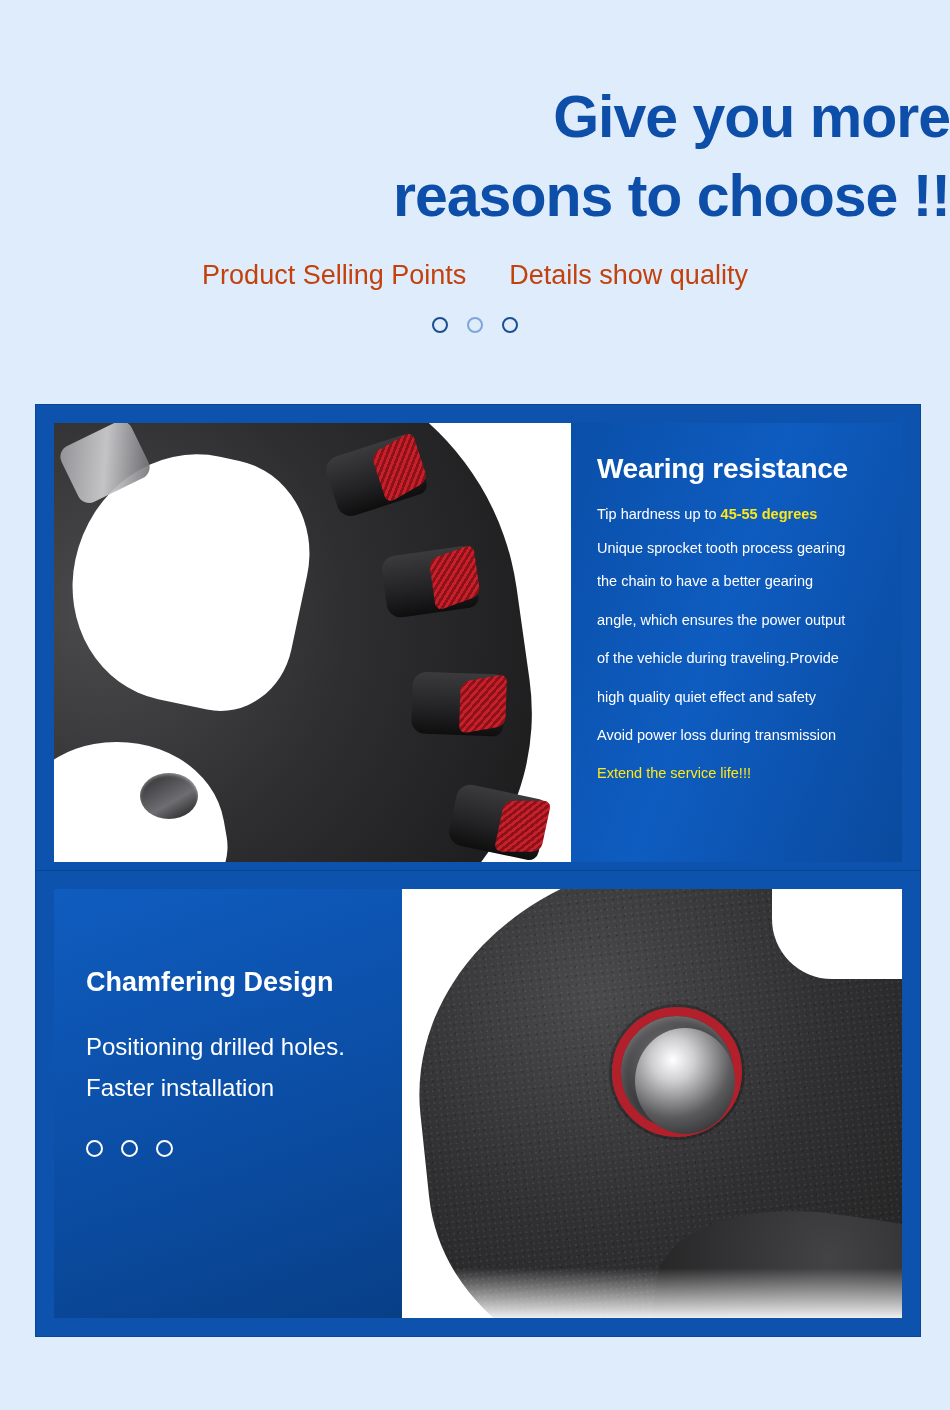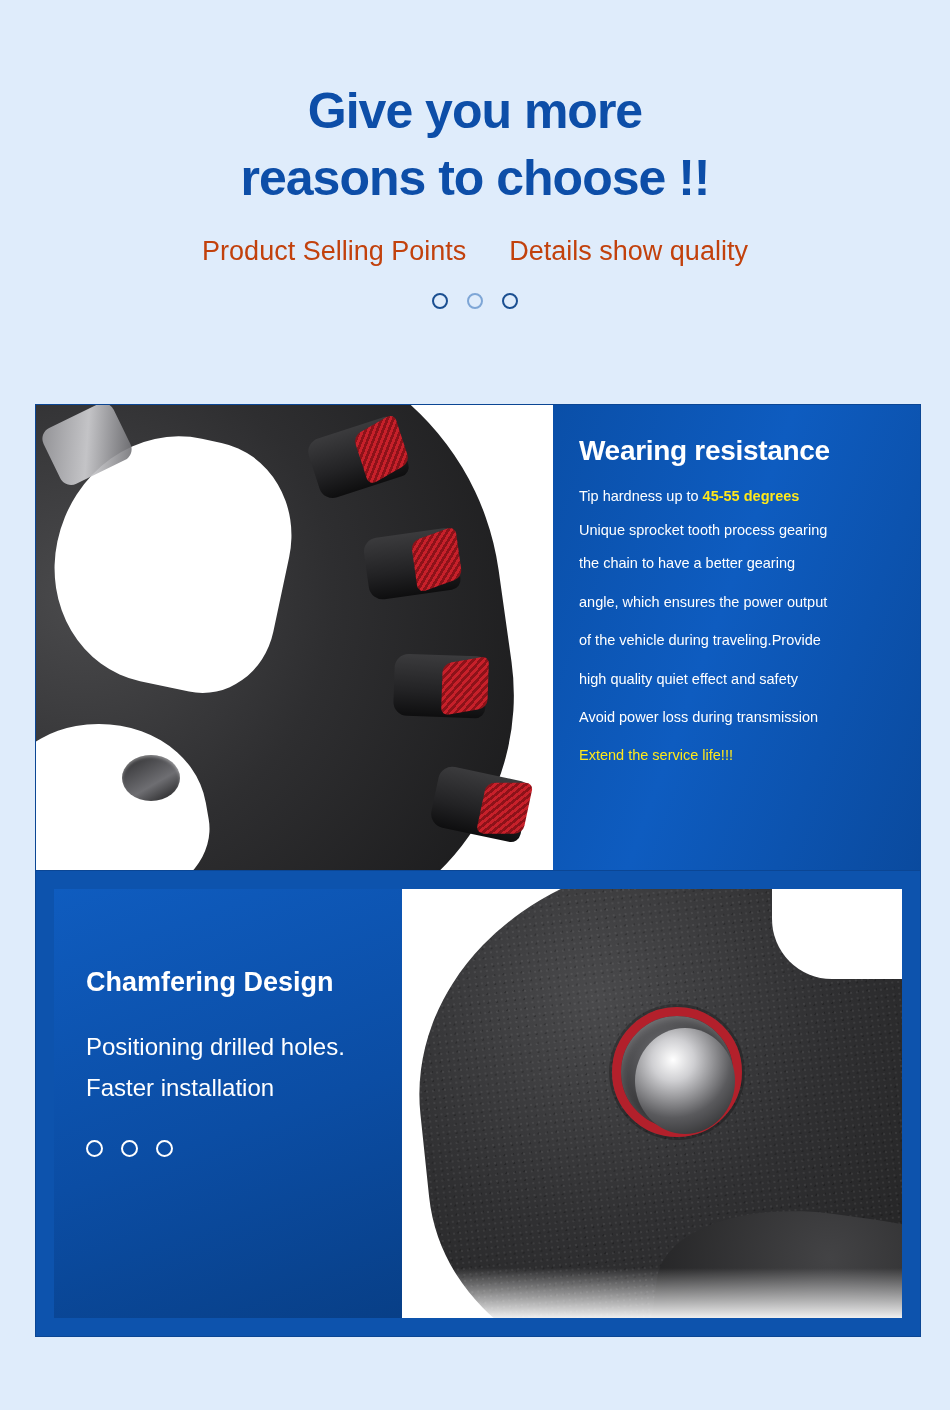--- a/index.html
+++ b/index.html
@@ -18,23 +18,24 @@
   }
 
   
   .header {
     padding-top: 78px;
     text-align: center;
   }
   .headline {
     color: #0d4ea8;
     font-weight: bold;
-    font-size: 50px;
+    font-size: 59px;
     line-height: 1.34;
     letter-spacing: -1px;
+    text-align: right;
   }
   .subhead {
     margin-top: 24px;
     color: #c2410c;
     font-size: 27px;
     letter-spacing: 0px;
   }
   .subhead .gap { display: inline-block; width: 28px; }
 
   .dots-row {
@@ -53,20 +54,21 @@
   
   .panel {
     position: absolute;
     background: #0d53ad;
     border: 1px solid #0b4694;
     overflow: hidden;
   }
   .panel-1 {
     left: 35px; top: 404px;
     width: 886px; height: 477px;
+    padding: 18px;
   }
   .panel-2 {
     left: 35px; top: 870px;
     width: 886px; height: 467px;
     padding: 18px;
   }
   .panel-inner {
     display: flex;
     width: 100%;
     height: 100%;

